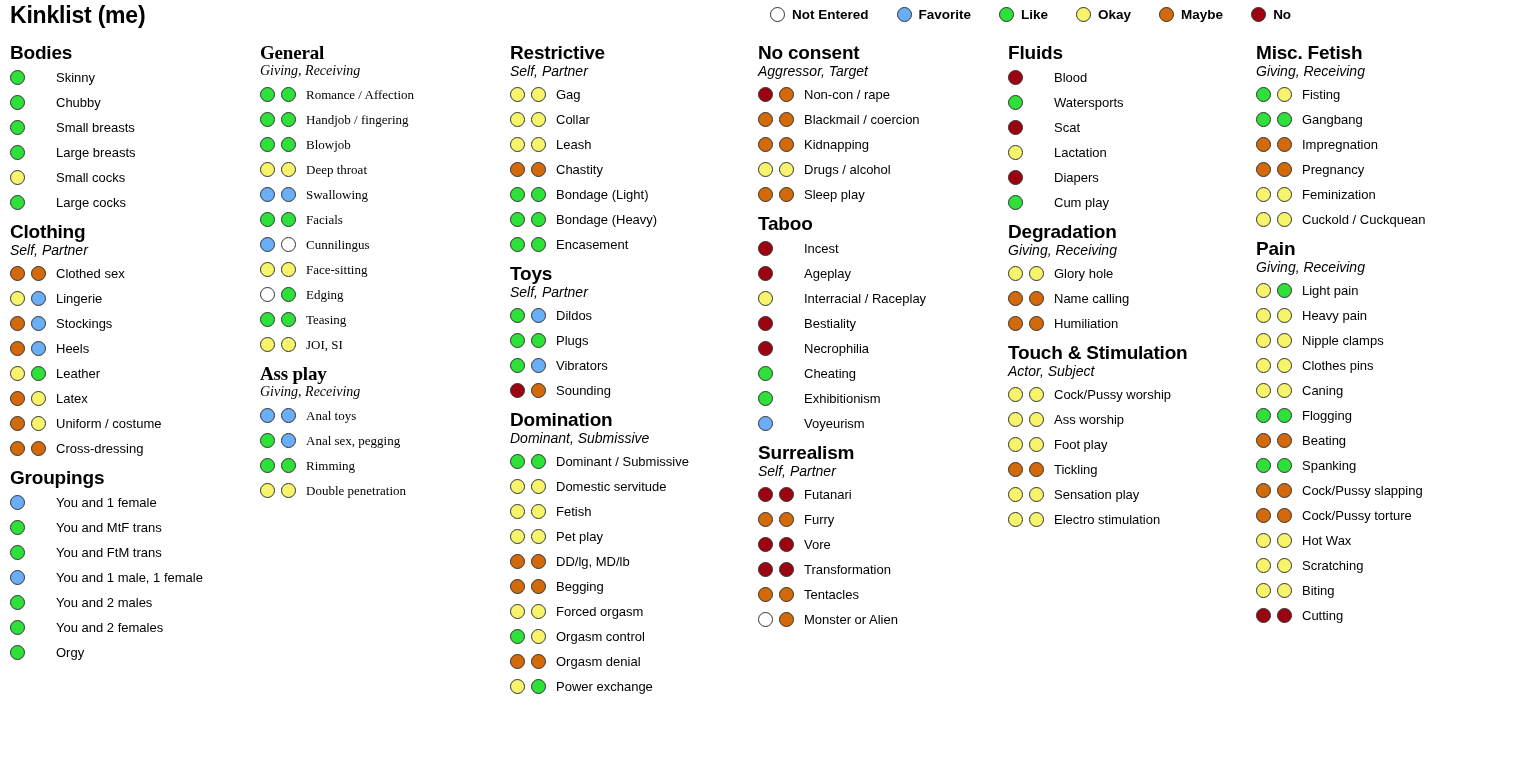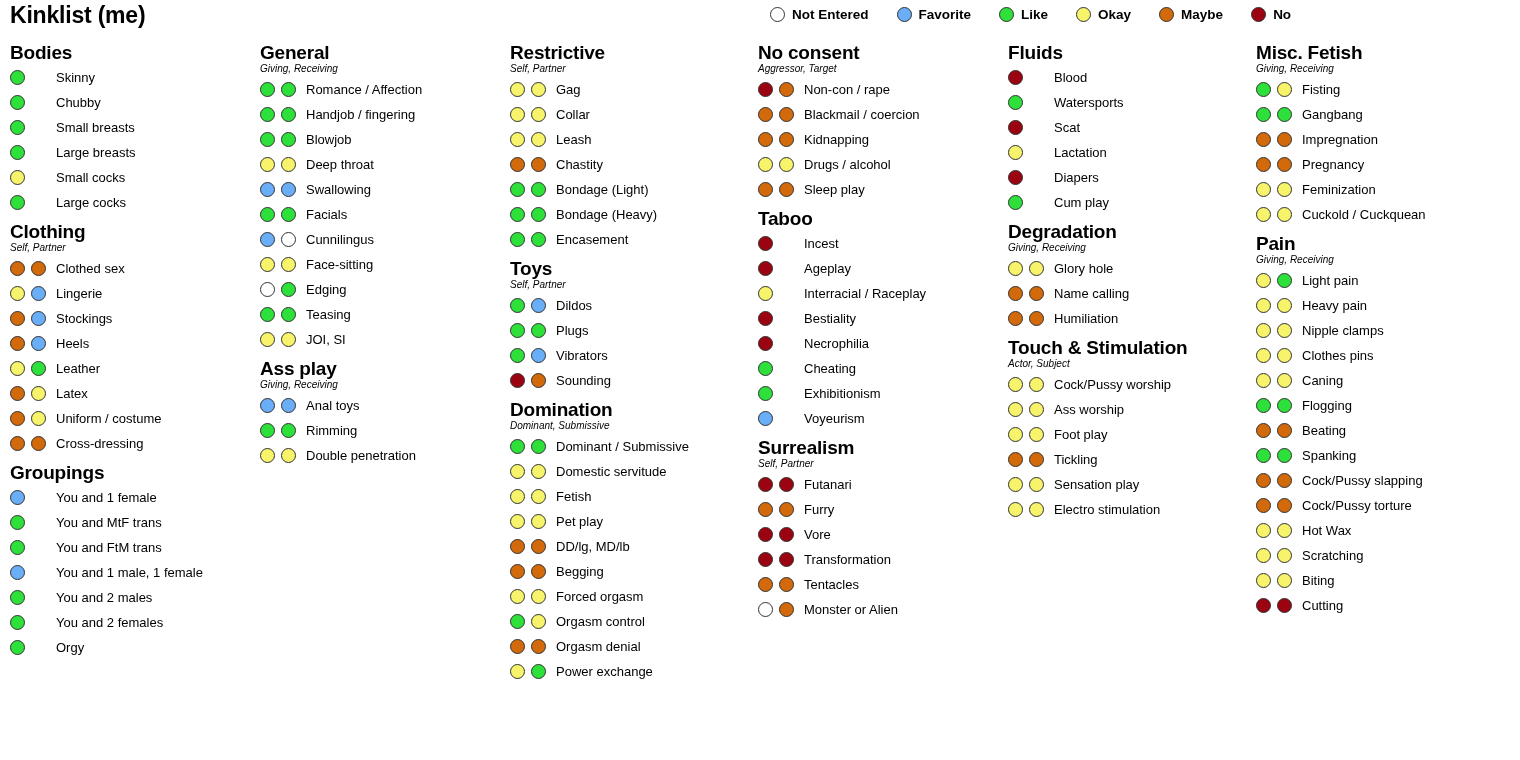--- a/index.html
+++ b/index.html
@@ -63,35 +63,35 @@
     top: 36px;
     left: 0;
     width: 1520px;
     display: flex;
   }
   .col {
     box-sizing: border-box;
     padding-left: 10px;
   }
   .col-0 { width: 250px; }
-  .col-1 { width: 250px; }
+  .col-1 { width: 250px; font-family: Liberation Serif, serif; }
   .col-2 { width: 248px; }
   .col-3 { width: 250px; }
   .col-4 { width: 248px; }
   .col-5 { width: 260px; }
   .group { margin-bottom: 2px; }
   .group-title {
     font-size: 19px;
     font-weight: bold;
     margin-top: 6px;
     margin-bottom: 1px;
     letter-spacing: -0.2px;
   }
   .group-sub {
-    font-size: 10px;
+    font-size: 14px;
     font-style: italic;
     margin-top: -2px;
     margin-bottom: 3px;
   }
   .row {
     display: flex;
     align-items: center;
     height: 25px;
   }
   .dots {
@@ -376,20 +376,27 @@
           <div class="row">
             <div class="dots">
               <span class="dot" style="background: rgb(106, 174, 247);"></span>
               <span class="dot" style="background: rgb(106, 174, 247);"></span>
             </div>
             <span class="row-label">Anal toys</span>
           </div>
           <div class="row">
             <div class="dots">
               <span class="dot" style="background: rgb(46, 224, 58);"></span>
+              <span class="dot" style="background: rgb(106, 174, 247);"></span>
+            </div>
+            <span class="row-label">Anal sex, pegging</span>
+          </div>
+          <div class="row">
+            <div class="dots">
+              <span class="dot" style="background: rgb(46, 224, 58);"></span>
               <span class="dot" style="background: rgb(46, 224, 58);"></span>
             </div>
             <span class="row-label">Rimming</span>
           </div>
           <div class="row">
             <div class="dots">
               <span class="dot" style="background: rgb(247, 243, 106);"></span>
               <span class="dot" style="background: rgb(247, 243, 106);"></span>
             </div>
             <span class="row-label">Double penetration</span>

